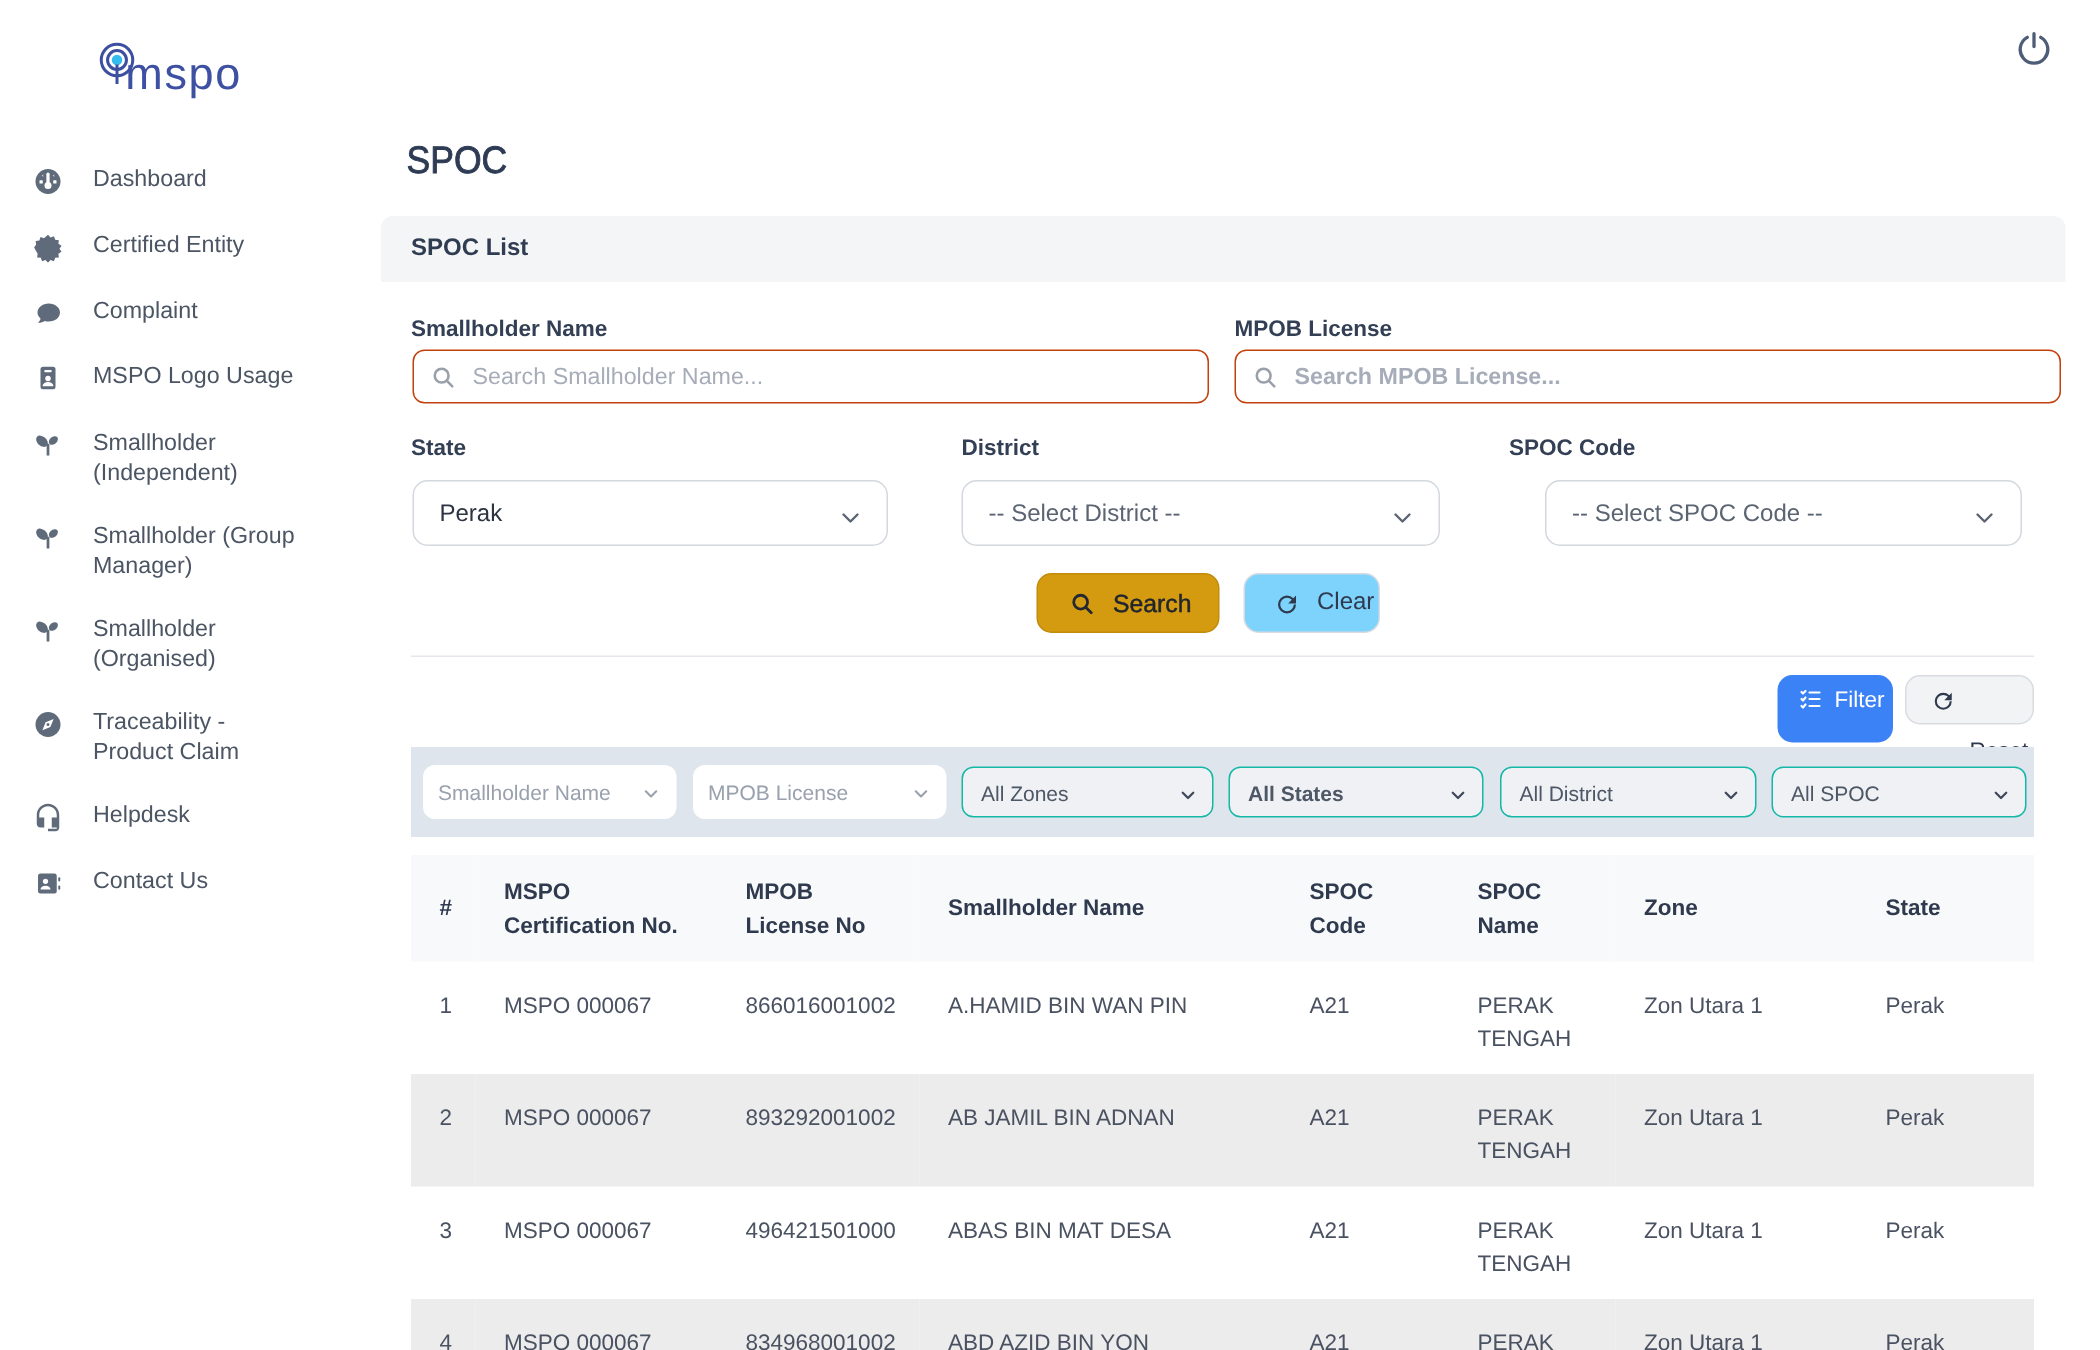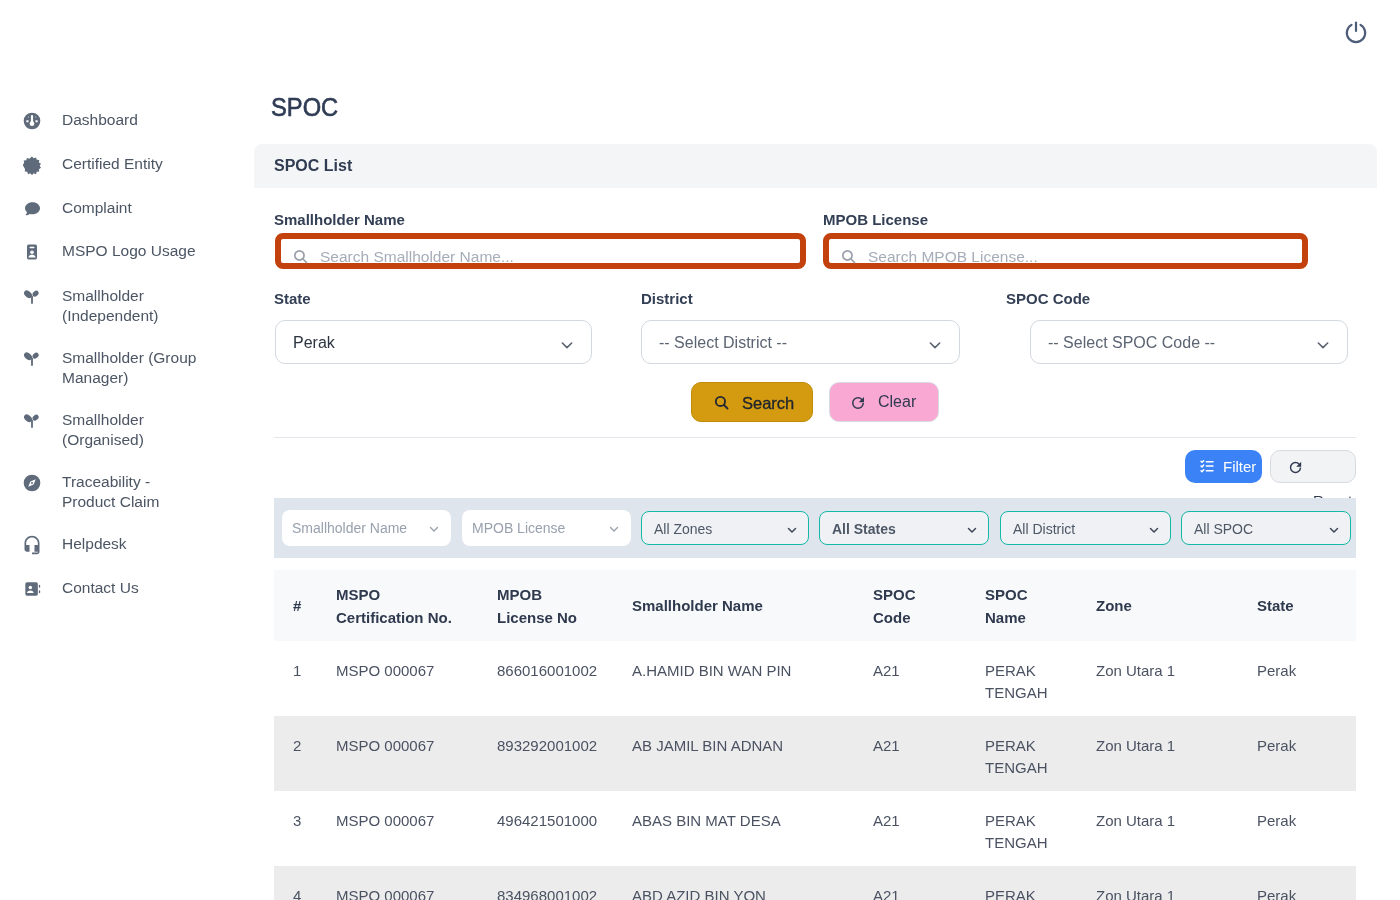--- a/index.html
+++ b/index.html
@@ -11,36 +11,36 @@
 
 .mi { position:absolute; left:0; width:254px; color:#4b5563; font-size:15.5px; line-height:20px; }
 .mi .txt { position:absolute; left:62px; top:0; width:180px; }
 .mi svg { position:absolute; left:22px; top:1px; }
 
 #main { position:absolute; left:254px; top:0; width:1123px; height:900px; }
 h1 { position:absolute; left:17px; top:93px; font-size:25.5px; font-weight:normal; color:#2e3b54; -webkit-text-stroke:0.6px #2e3b54; transform:scaleX(0.93); transform-origin:left top; }
 #cardhead { position:absolute; left:0; top:144px; width:1123px; height:44px; background:#f4f5f6; border-radius:8px 8px 0 0; }
 #cardhead span { position:absolute; left:20px; top:13px; font-size:16px; font-weight:bold; color:#303c52; }
 .lbl { position:absolute; font-size:15px; font-weight:bold; color:#333f54; }
-.inp { position:absolute; height:36px; background:#fff; border:6px solid #c2410c; border-radius:8px; }
+.inp { position:absolute; height:36px; background:#fff; border:1px solid #c2410c; border-radius:8px; }
 .inp .ph { position:absolute; left:39px; top:9px; font-size:15.5px; color:#a6adb9; }
 .inp svg { position:absolute; left:11px; top:9px; }
 .sel { position:absolute; height:44px; background:#fff; border:1px solid #d3d8de; border-radius:10px; }
 .sel .tx { position:absolute; left:17px; top:13px; font-size:16px; color:#2b3440; }
 .sel .tx.muted { color:#5b6472; }
 .sel svg.chev { position:absolute; right:16px; top:16px; }
 .btn { position:absolute; border-radius:10px; font-size:16px; }
 #btnSearch { left:437px; top:382px; width:122px; height:40px; background:#d49b10; border:1px solid #c08c0a; }
 #btnSearch span { position:absolute; left:50px; top:11px; color:#20252e; font-weight:normal; font-size:16.5px; -webkit-text-stroke:0.3px #20252e; }
 #btnSearch svg { position:absolute; left:21px; top:11px; }
-#btnClear { left:575px; top:382px; width:110px; height:40px; background:#f9a8d4; border:1px solid #d8dbe0; }
+#btnClear { left:575px; top:382px; width:91px; height:40px; background:#7dd3fc; border:1px solid #d8dbe0; }
 #btnClear span { position:absolute; left:48px; top:10px; color:#2f3a4e; font-size:16px; }
 #btnClear svg { position:absolute; left:19px; top:11px; }
 #divider { position:absolute; left:20px; top:437px; width:1082px; height:1px; background:#e4e7eb; }
-#btnFilter { left:931px; top:450px; width:77px; height:33px; background:#3b82f6; border:none; }
+#btnFilter { left:931px; top:450px; width:77px; height:45px; background:#3b82f6; border:none; }
 #btnFilter span { position:absolute; left:38px; top:8px; color:#fff; font-size:15px; }
 #btnFilter svg { position:absolute; left:14px; top:8px; }
 #btnReset { left:1016px; top:450px; width:86px; height:33px; background:#f2f3f5; border:1px solid #d8dbe0; }
 #btnReset span { position:absolute; left:42px; top:8px; color:#2f3a4e; font-size:15px;margin-top:33px; }
 #btnReset svg { position:absolute; left:16px; top:8px; }
 
 #strip { position:absolute; left:20px; top:498px; width:1082px; height:60px; background:#dfe5ed; }
 .fbox { position:absolute; top:12px; height:36px; background:#fff; border-radius:8px; }
 .fbox .tx { position:absolute; left:10px; top:10px; font-size:14px; color:#98a1ad; }
 .fbox svg { position:absolute; right:11px; top:13px; }
@@ -50,20 +50,31 @@
 
 #tbl { position:absolute; left:20px; top:570px; width:1082px; }
 table { border-collapse:collapse; width:1082px; table-layout:fixed; }
 th { background:#f8f9fa; font-size:15px; font-weight:bold; color:#2f3a4f; text-align:left; vertical-align:middle; height:71px; line-height:23px; padding:0 8px 0 19px; }
 td { font-size:15px; color:#4a5262; text-align:left; vertical-align:top; height:75px; line-height:22px; padding:19px 8px 0 19px; }
 tr.alt td { background:#ececec; }
 </style>
 </head>
 <body>
 <div id="page">
+  <div id="logo">
+    <svg width="104" height="50" viewBox="0 0 104 50">
+      <g fill="none" stroke="#3c4fa0" stroke-width="2">
+        <circle cx="13" cy="15" r="10.5"></circle>
+        <circle cx="13" cy="15" r="6.3"></circle>
+      </g>
+      <circle cx="13" cy="15" r="3.5" fill="#35bdf0"></circle>
+      <rect x="12" y="18" width="2" height="13" fill="#3c4fa0"></rect>
+      <text x="18.5" y="34" font-family="'Liberation Sans'" font-size="30" fill="#3d50a2" letter-spacing="1.1">mspo</text>
+    </svg>
+  </div>
   <div id="power">
     <svg width="24" height="24" viewBox="0 0 24 24" fill="none" stroke="#4e5d77" stroke-width="2.2" stroke-linecap="round">
       <path d="M7.5 4.9 A9.2 9.2 0 1 0 16.5 4.9"></path>
       <line x1="12" y1="2.5" x2="12" y2="11"></line>
     </svg>
   </div>
 
   <div class="mi" style="top:109.6px;">
     <svg width="20" height="20" viewBox="0 0 24 24">
         <circle cx="12" cy="12" r="10" fill="#5f6b7b"></circle>
@@ -167,21 +178,21 @@
 
     <div class="lbl" style="left:20px; top:211px;">Smallholder Name</div>
     <div class="lbl" style="left:569px; top:211px;">MPOB License</div>
     <div class="inp" style="left:21px; top:233px; width:531px;">
       <svg width="17" height="17" viewBox="0 0 24 24" fill="none" stroke="#9aa0aa" stroke-width="2.4" stroke-linecap="round">
           <circle cx="10.5" cy="10.5" r="6.5"></circle>
           <line x1="15.5" y1="15.5" x2="20.5" y2="20.5"></line>
         </svg>
       <span class="ph">Search Smallholder Name...</span>
     </div>
-    <div class="inp" style="left:569px; top:233px; width:485px;">
+    <div class="inp" style="left:569px; top:233px; width:551px;font-weight:bold;">
       <svg width="17" height="17" viewBox="0 0 24 24" fill="none" stroke="#9aa0aa" stroke-width="2.4" stroke-linecap="round">
           <circle cx="10.5" cy="10.5" r="6.5"></circle>
           <line x1="15.5" y1="15.5" x2="20.5" y2="20.5"></line>
         </svg>
       <span class="ph">Search MPOB License...</span>
     </div>
 
     <div class="lbl" style="left:20px; top:290px;">State</div>
     <div class="lbl" style="left:387px; top:290px;">District</div>
     <div class="lbl" style="left:752px; top:290px;">SPOC Code</div>

